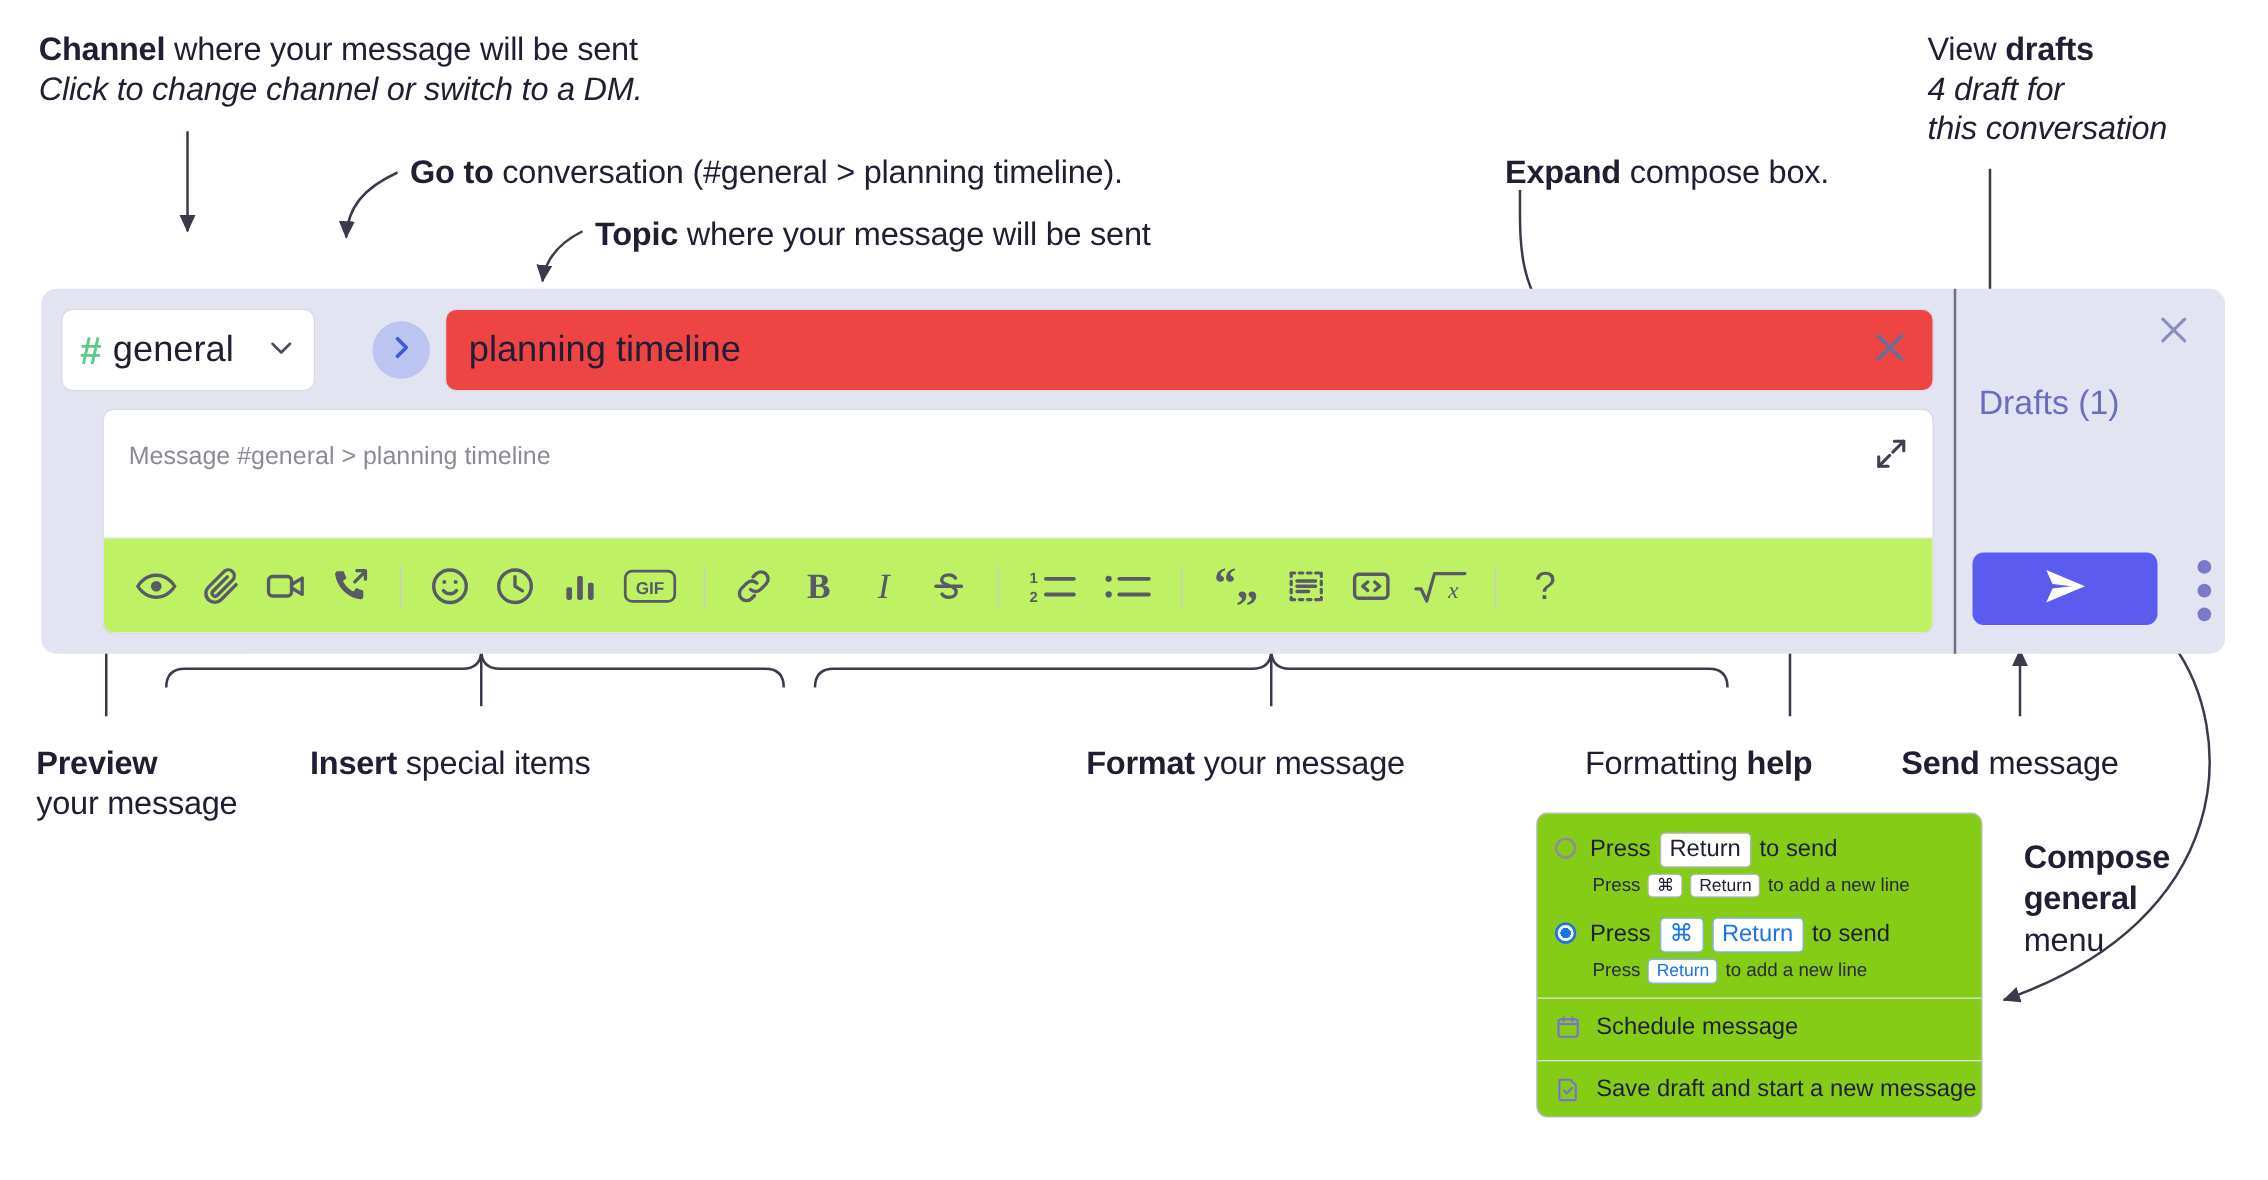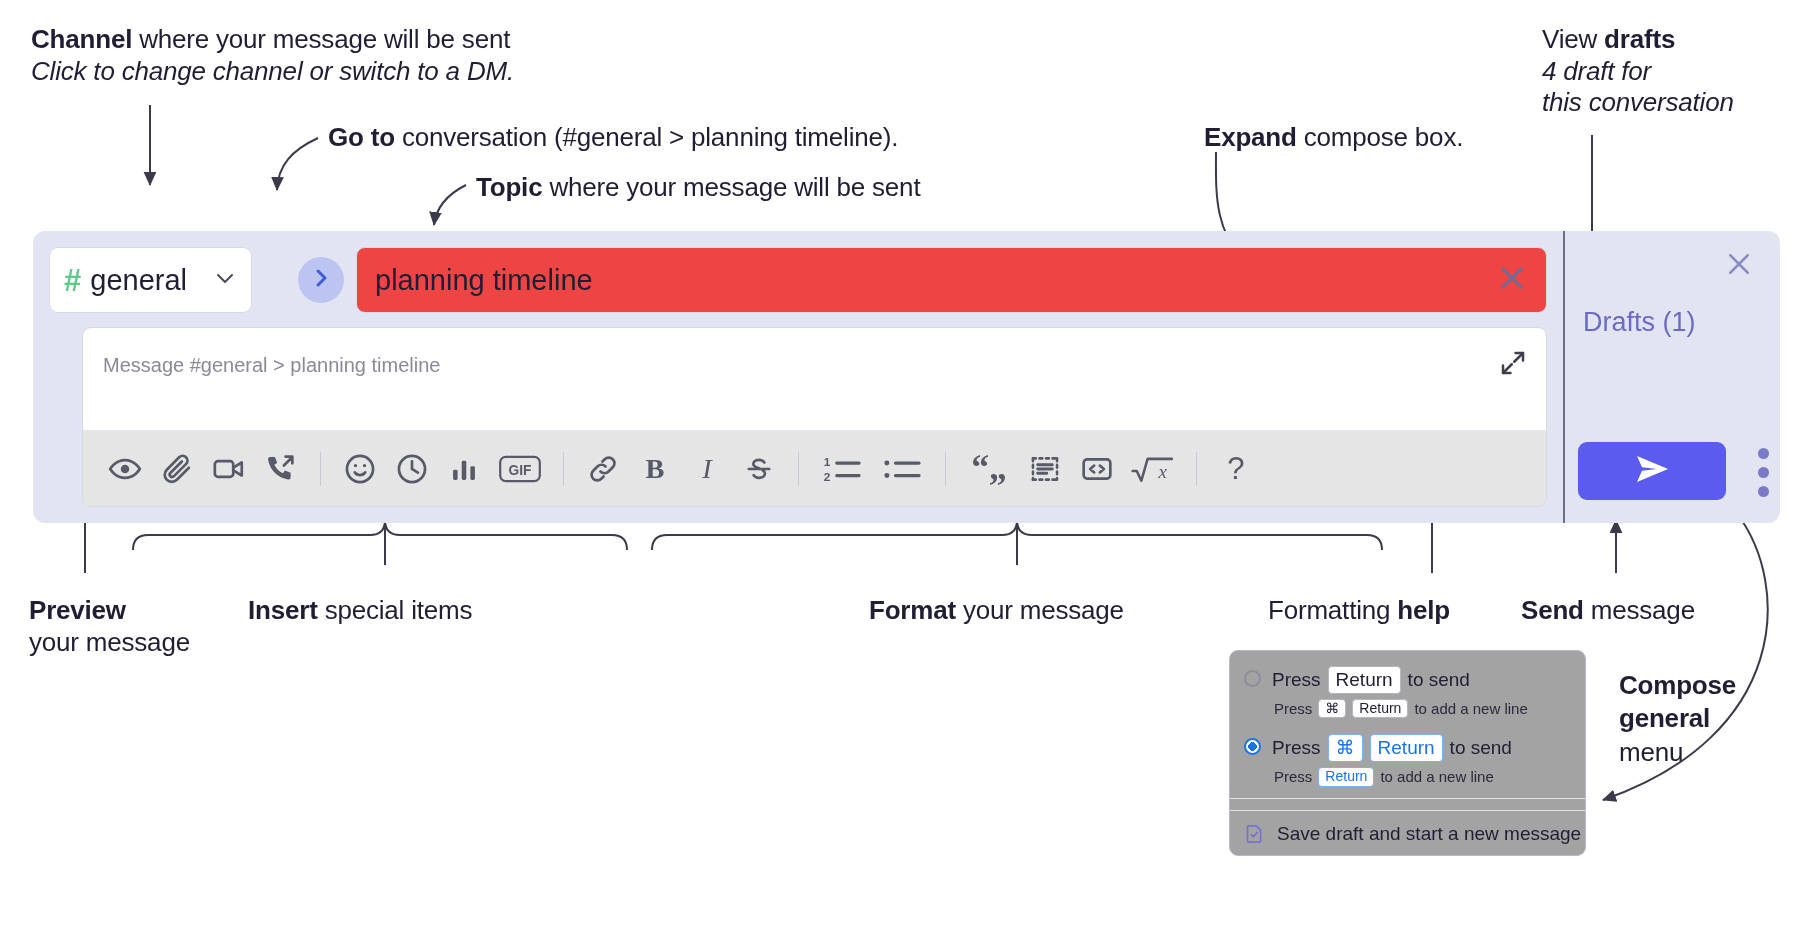--- a/index.html
+++ b/index.html
@@ -109,21 +109,21 @@
   .msg-placeholder{
     position:absolute;left:20px;top:26px;
     font-size:20px;color:#8a8a96;white-space:nowrap;
     font-family:"Liberation Sans", sans-serif;
   }
   .expand-btn{
     position:absolute;right:18px;top:20px;width:30px;height:30px;
   }
   .toolbar{
     position:absolute;left:0;right:0;bottom:0;height:76px;
-    background:#e5e5e5;border-top:1px solid #e5e6ef;
+    background:#bef264;border-top:1px solid #e5e6ef;
     display:flex;align-items:center;
     padding-left:16px;
     box-sizing:border-box;
     gap:0;
   }
   .tb{
     width:52px;height:52px;
     display:flex;align-items:center;justify-content:center;
     color:#595a68;flex:none;
   }
@@ -141,21 +141,21 @@
     position:absolute;left:1715px;top:215px;
     width:30px;height:52px;
     display:flex;flex-direction:column;align-items:center;justify-content:center;gap:8px;
   }
   .kebab i{display:block;width:11px;height:11px;border-radius:50%;background:#7a7ac8;}
 
   
   .menu{
     position:absolute;left:1229px;top:650px;
     width:357px;
-    background:#a3a3a3;
+    background:#84cc16;
     border:1px solid #b9bac6;
     border-radius:9px;
     box-sizing:border-box;
     padding:12px 0 6px 0;
     font-family:"Liberation Sans", sans-serif;
   }
   .menu-opt{display:flex;align-items:flex-start;padding:3px 14px 0 14px;}
   .radio{
     width:17px;height:17px;border-radius:50%;
     border:2px solid #8d8e9c;box-sizing:border-box;margin-top:4px;flex:none;
@@ -522,20 +522,29 @@
         <div class="opt-sub">
           <span>Press</span>
           <span class="key blue">Return</span>
           <span>to add a new line</span>
         </div>
       </div>
     </div>
 
     <div class="menu-sep"></div>
 
+    <div class="menu-item">
+      <span class="mi-icon">
+        <svg width="21" height="21" viewBox="0 0 24 24" fill="none" stroke="#7a6fd6" stroke-width="1.9" stroke-linecap="round">
+            <rect x="3.2" y="5" width="17.6" height="16" rx="2.4"></rect>
+            <path d="M3.2 9.4h17.6M8 3.2v3.6M16 3.2v3.6"></path>
+          </svg>
+      </span>
+      <span>Schedule message</span>
+    </div>
 
 
     <div class="menu-sep"></div>
 
     <div class="menu-item">
       <span class="mi-icon">
         <svg width="21" height="21" viewBox="0 0 24 24" fill="none" stroke="#7a6fd6" stroke-width="1.9" stroke-linecap="round" stroke-linejoin="round">
             <path d="M5 3.2h9l5 5v12.6a1 1 0 0 1-1 1H5a1 1 0 0 1-1-1V4.2a1 1 0 0 1 1-1z"></path>
             <path d="M8.3 13.2l2.4 2.5 4.6-5"></path>
           </svg>

